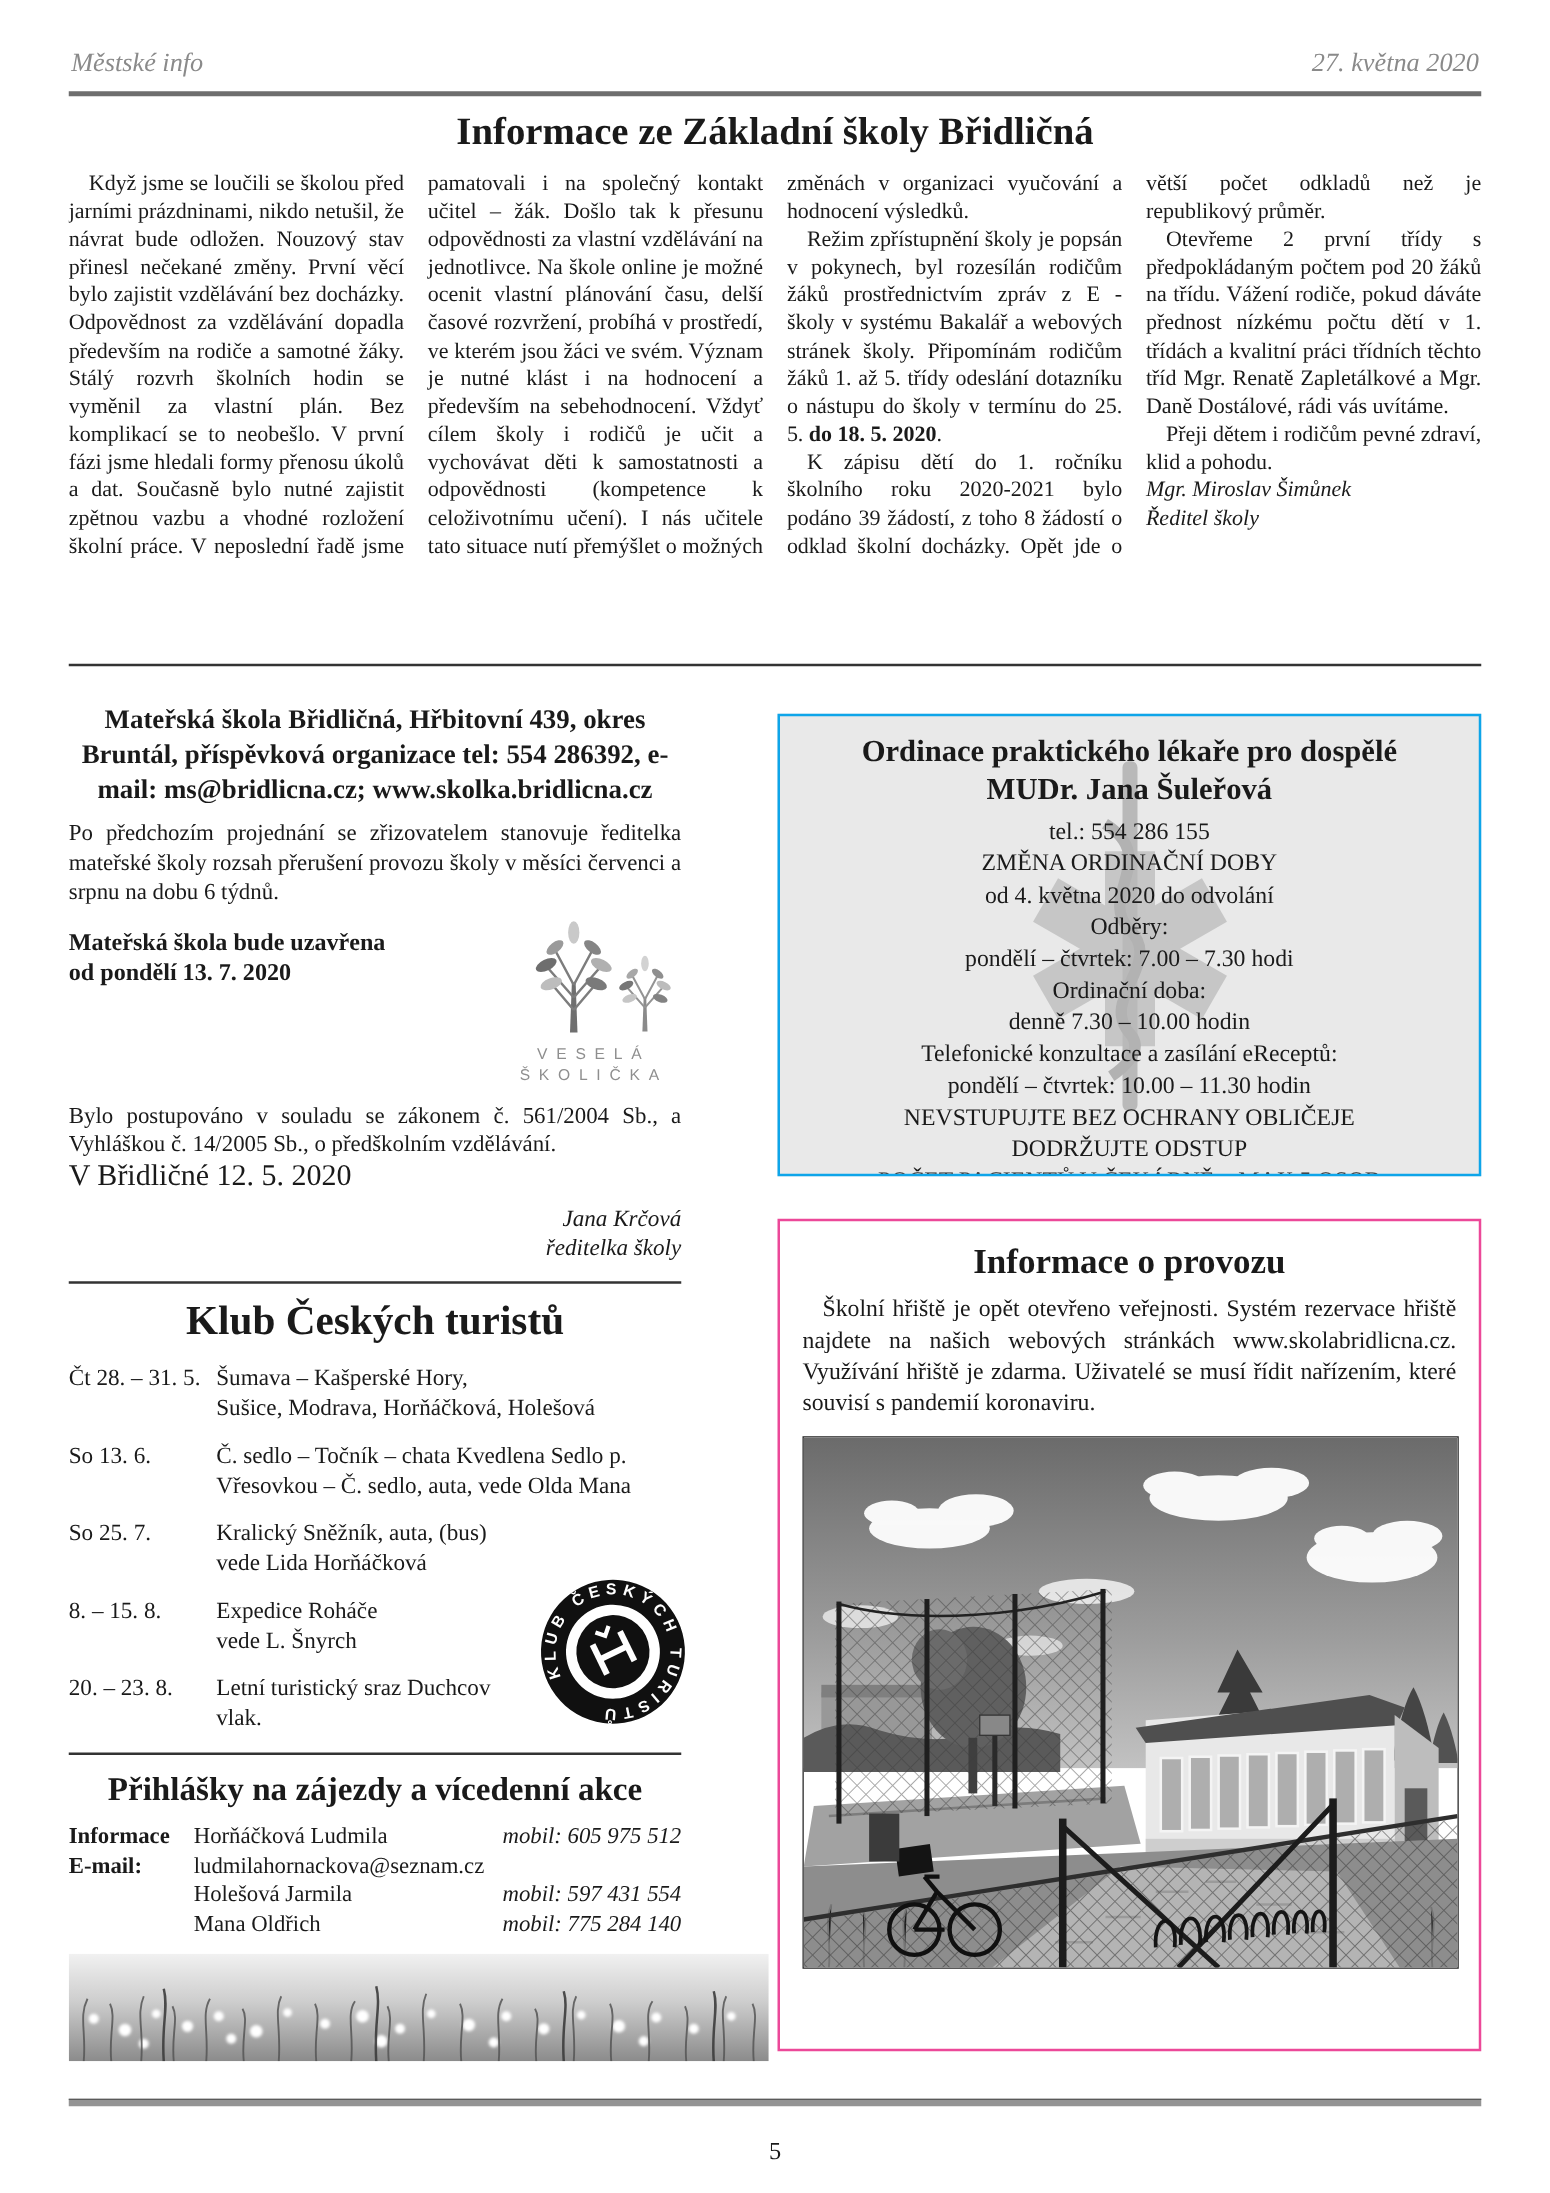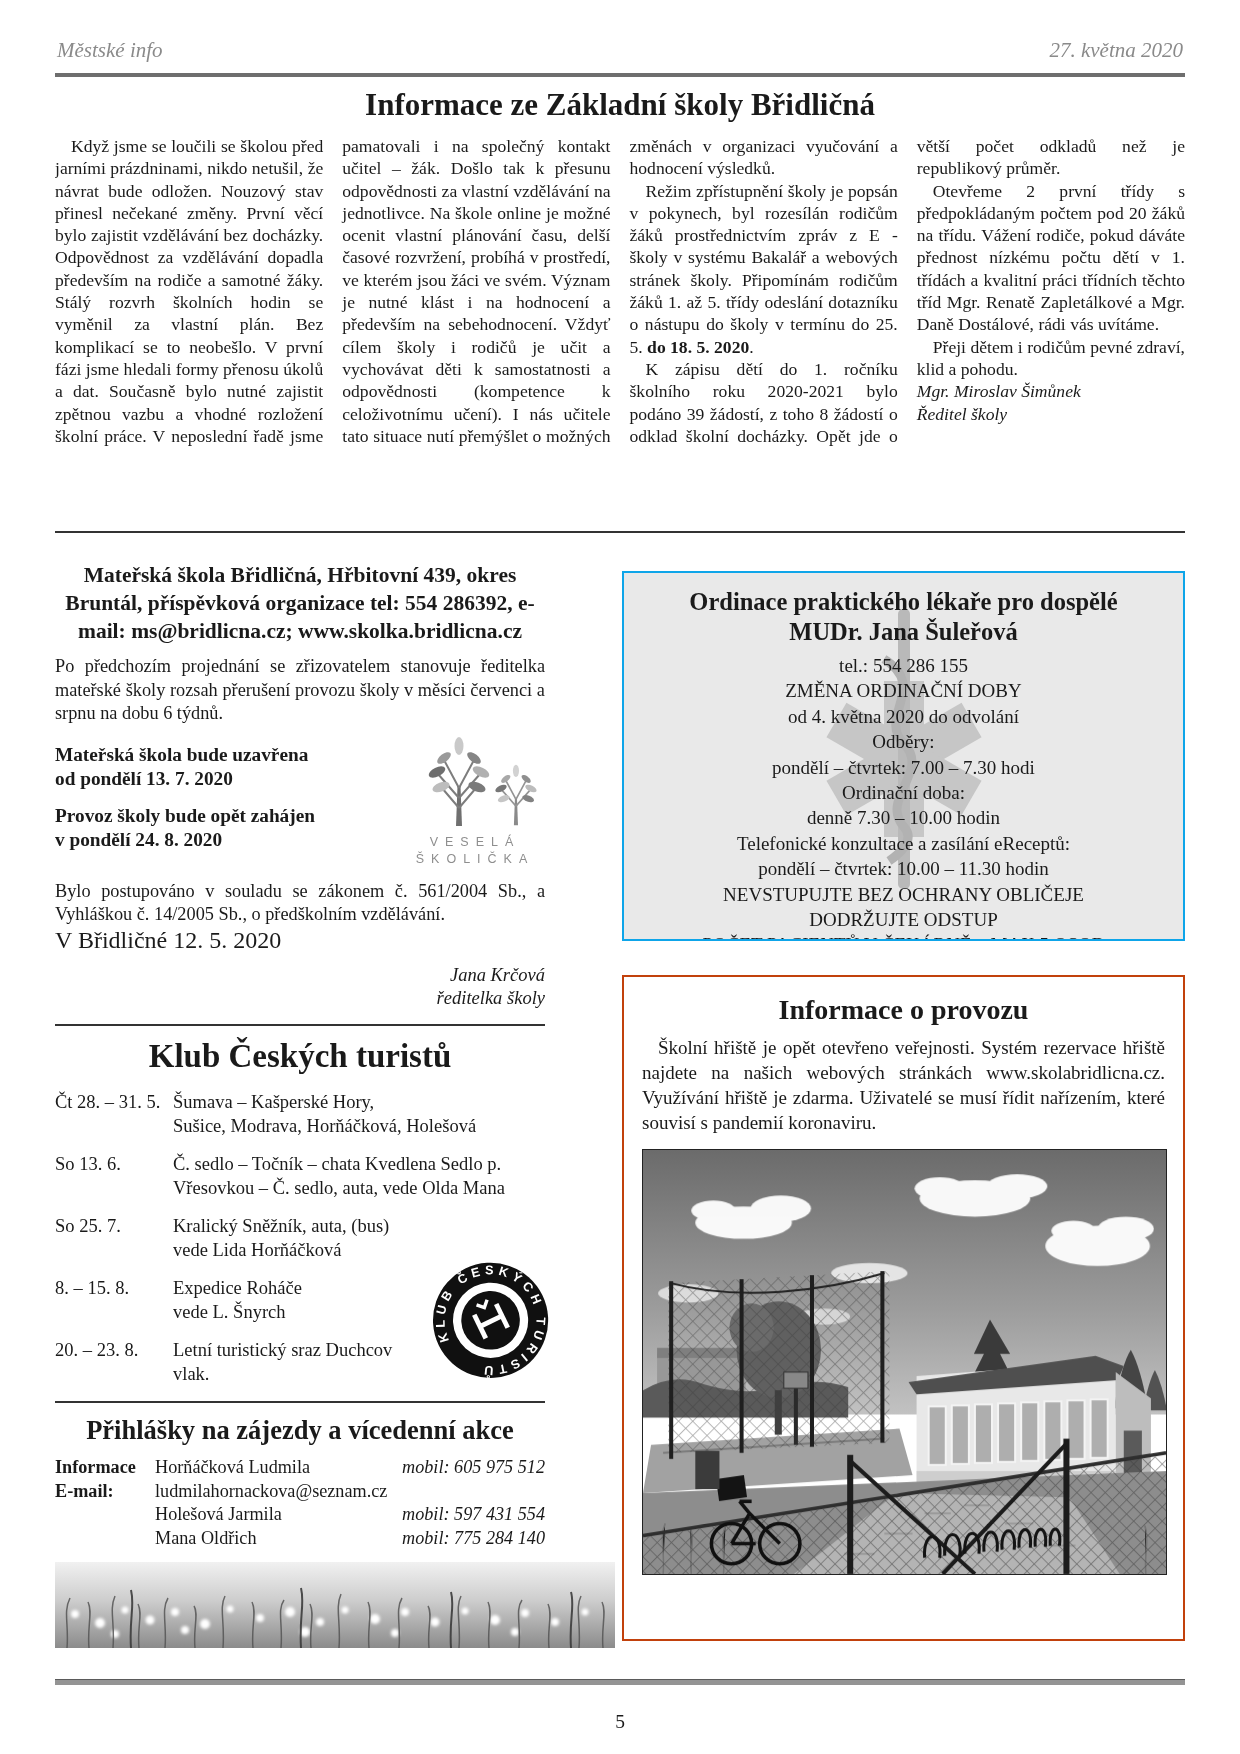--- a/index.html
+++ b/index.html
@@ -59,21 +59,21 @@
 
   
   .doc-box { box-sizing:border-box; border:2px solid #0ea5e9; background:#e9e9e9;
              position:relative; text-align:center; margin-top:22px; height:370px;
              padding:14px 8px 0; overflow:hidden; }
   .doc-watermark { position:absolute; left:0; right:0; top:26px; display:flex; justify-content:center; z-index:0; }
   .doc-title { position:relative; z-index:1; font-weight:bold; font-size:24.5px; line-height:30px; margin-bottom:6px; }
   .doc-line { position:relative; z-index:1; font-size:19px; line-height:25.4px; }
 
   
-  .sports-box { box-sizing:border-box; border:2px solid #c2410c; background:#fff;
+  .sports-box { box-sizing:border-box; border:2px solid #ec4899; background:#fff;
                 margin-top:34px; height:666px; padding:12px 18px 0; overflow:hidden; }
   .sports-title { text-align:center; font-weight:bold; font-size:28px; line-height:34px; margin:4px 0 8px; }
   .sports-body { font-size:19px; line-height:25px; text-align:justify; text-indent:16px; margin:0; }
   .sports-photo { display:block; margin-top:14px; width:100%; height:424px; border:1px solid #222; }
 
   
   .footer-rule { height:5px; background:#949494; border-top:1px solid #5a5a5a; margin-top:18px; }
   .page-num { text-align:center; font-size:19.5px; margin-top:26px; }
 </style>
 </head>
@@ -102,21 +102,20 @@
   <div class="two-col">
 
     <div class="col-left">
 
       <div>
         <div class="kg-heading">Mateřská škola Břidličná, Hřbitovní 439, okres Bruntál, příspěvková organizace tel: 554 286392, e-mail: ms@bridlicna.cz; www.skolka.bridlicna.cz</div>
         <p class="kg-intro">Po předchozím projednání se zřizovatelem stanovuje ředitelka mateřské školy rozsah přerušení provozu školy v měsíci červenci a srpnu na dobu 6 týdnů.</p>
         <div class="kg-flex">
           <div class="kg-bold">
             <p><span>Mateřská škola bude uzavřena</span><br><span>od pondělí 13. 7. 2020</span></p>
-            <p><span>Provoz školy bude opět zahájen</span><br><span>v pondělí 24. 8. 2020</span></p>
           </div>
           <div class="kg-logo">
             <svg width="126" height="92" viewBox="0 0 126 92">
               <g>
                 <path d="M44 90 h6 l-1.5-40 h-3 z" fill="#6f6f6f"></path>
                 <path d="M47 52 L32 24 M47 52 L62 24 M47 62 L26 38 M47 62 L68 38 M47 72 L30 52 M47 72 L64 52" stroke="#7d7d7d" stroke-width="2" fill="none"></path>
                 <ellipse cx="47" cy="10" rx="4.5" ry="9" fill="#c9c9c9"></ellipse>
                 <ellipse cx="32" cy="22" rx="8" ry="4" fill="#9a9a9a" transform="rotate(-38 32 22)"></ellipse>
                 <ellipse cx="62" cy="22" rx="8" ry="4" fill="#858585" transform="rotate(38 62 22)"></ellipse>
                 <ellipse cx="25" cy="36" rx="9" ry="4.5" fill="#6e6e6e" transform="rotate(-26 25 36)"></ellipse>

